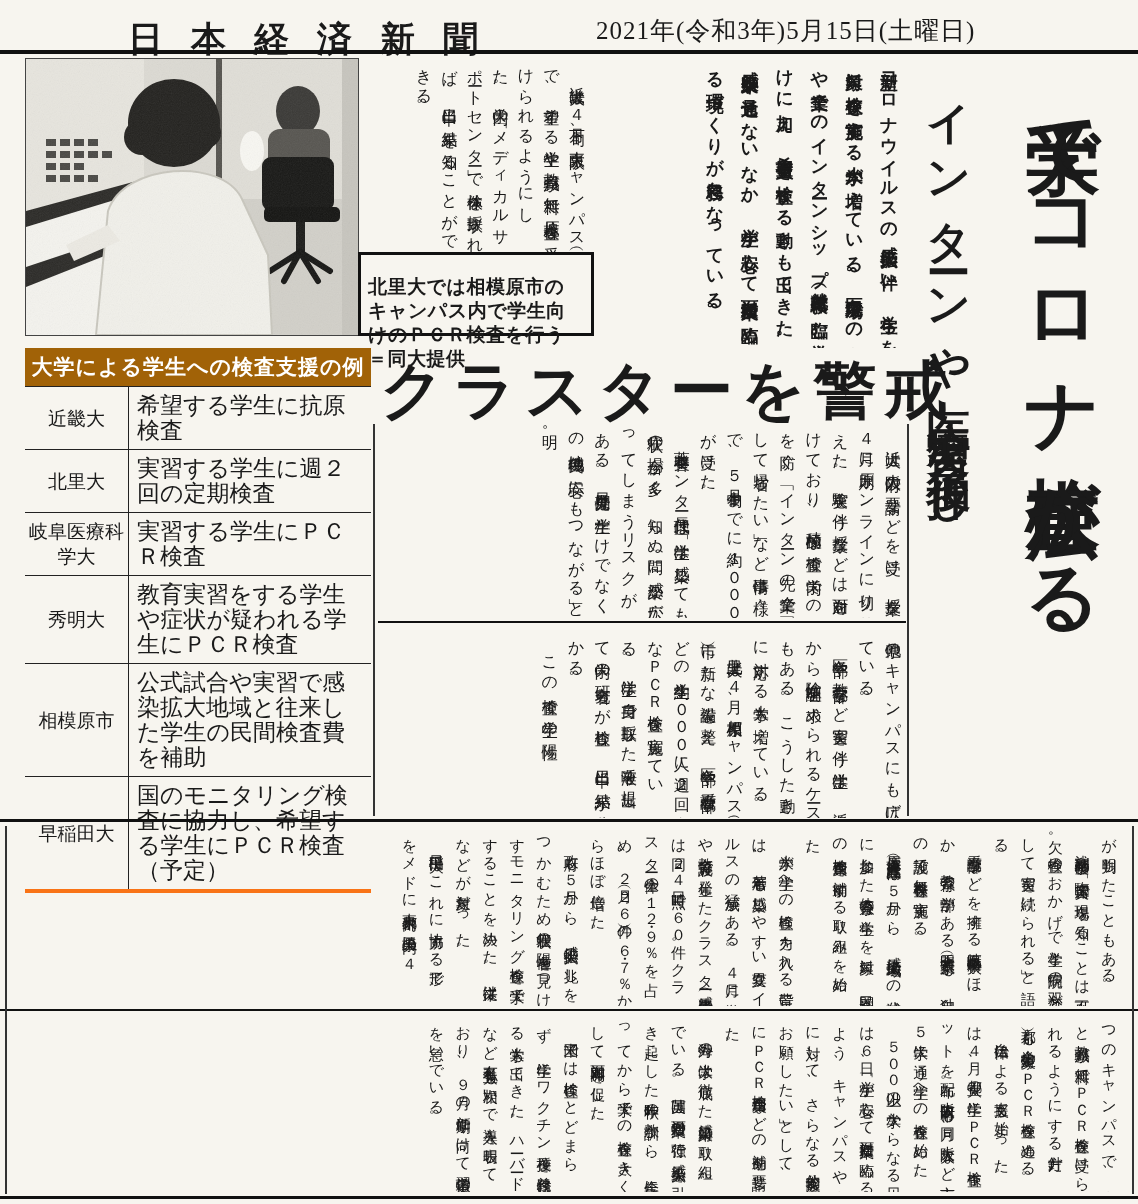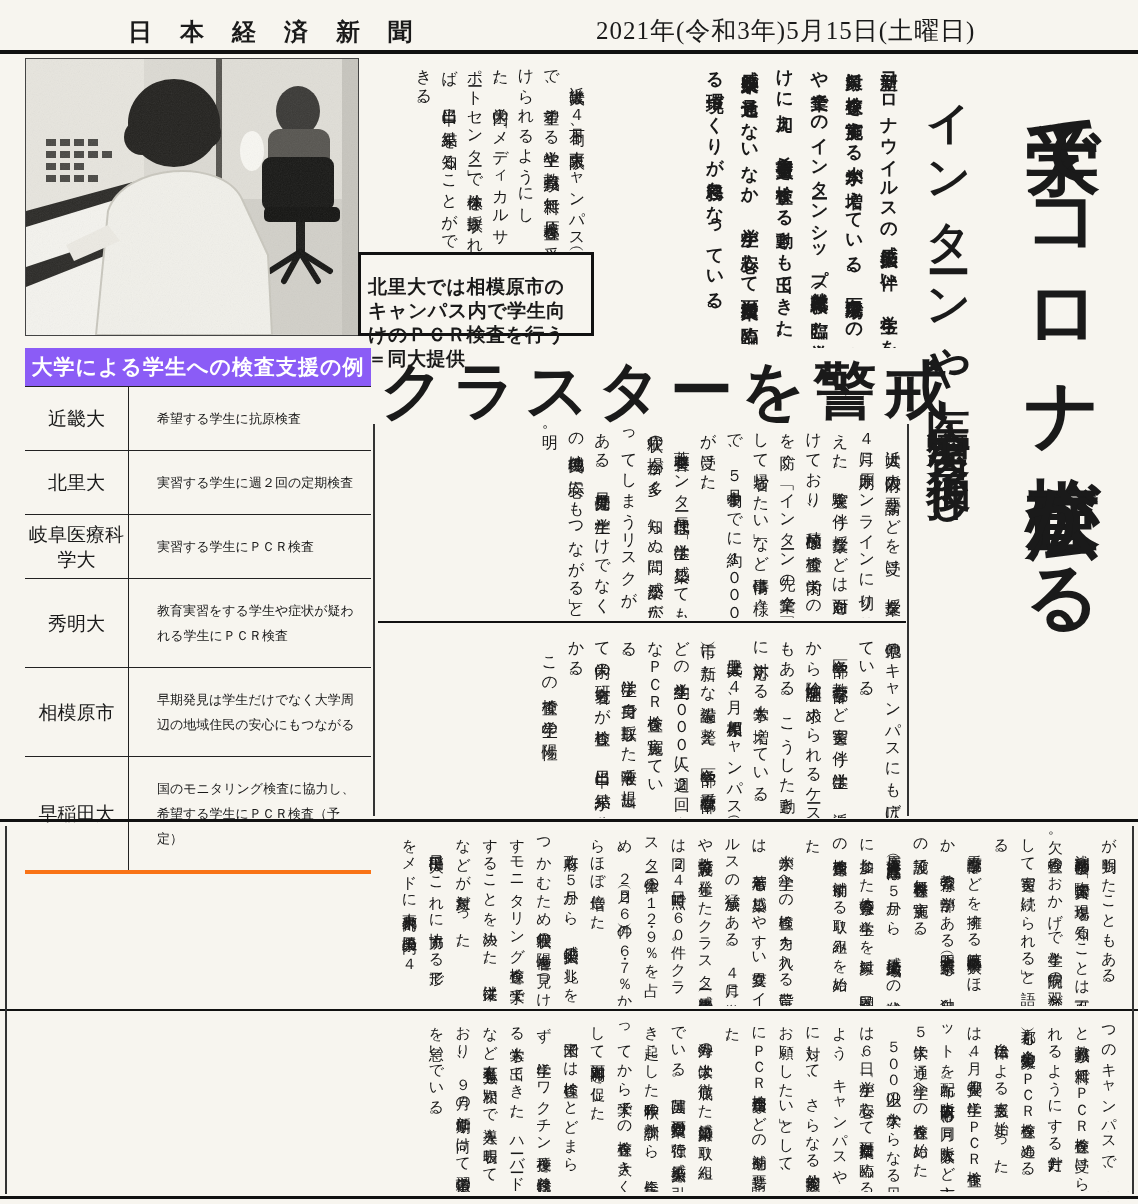--- a/index.html
+++ b/index.html
@@ -2,21 +2,21 @@
 <html lang="ja"><head>
 <meta charset="utf-8">
 <style>
   html,body{margin:0;padding:0;background:#b9b6ae;}
   .paper{
     position:relative;width:1138px;height:1204px;margin:0 auto;
     background:#f7f5ef;color:#1a1a1a;overflow:hidden;
     font-family:"Liberation Serif","DejaVu Serif",serif;
   }
   
-  .nameplate{position:absolute;left:128px;top:16px;font-size:24px;font-weight:700;letter-spacing:28px;white-space:nowrap;}
+  .nameplate{position:absolute;left:128px;top:16px;font-size:35px;font-weight:700;letter-spacing:28px;white-space:nowrap;}
   .edition-date{position:absolute;left:596px;top:14px;font-size:25px;letter-spacing:1px;white-space:nowrap;}
   .header-rule{position:absolute;left:0;top:50px;width:1138px;height:4px;background:#111;}
   
   .photo{position:absolute;left:25px;top:58px;width:332px;height:276px;border:1px solid #444;background:#dcdad3;}
   .photo svg{display:block;width:100%;height:100%;}
   .caption{
     position:absolute;left:358px;top:252px;width:236px;height:84px;
     border:3px solid #111;box-sizing:border-box;padding:20px 7px;
     font-family:"Liberation Sans","DejaVu Sans",sans-serif;font-weight:700;
     font-size:19px;line-height:24px;letter-spacing:0.5px;
@@ -44,26 +44,26 @@
   }
   .headline-cluster{
     position:absolute;left:380px;top:348px;width:524px;height:66px;
     font-size:63px;font-weight:800;letter-spacing:8px;white-space:nowrap;
   }
   
   .support-table{
     position:absolute;left:25px;top:348px;width:346px;
     font-family:"Liberation Sans","DejaVu Sans",sans-serif;
   }
-  .t-title{background:#8b5cf6;color:#fff;font-weight:700;font-size:21px;text-align:center;padding:5px 0;letter-spacing:1px;}
+  .t-title{background:#a16207;color:#fff;font-weight:700;font-size:21px;text-align:center;padding:5px 0;letter-spacing:1px;}
   .t-body{border-bottom:4px solid #f97316;}
   .t-row{display:flex;border-top:1.5px solid #222;}
   .t-name{width:104px;display:flex;align-items:center;justify-content:center;text-align:center;
     border-right:1.5px solid #222;font-size:19px;line-height:25px;padding:6px 2px;box-sizing:border-box;}
-  .t-val{flex:1;font-size:13px;line-height:25px;padding:19px 8px;box-sizing:border-box;margin-left:20px;}
+  .t-val{flex:1;font-size:23px;line-height:25px;padding:6px 8px;box-sizing:border-box;}
   
   .rule{position:absolute;background:#111;}
   .r-mid1{left:378px;top:621px;width:528px;height:2px;}
   .r-section{left:0;top:819px;width:1138px;height:3px;}
   .r-bottom-mid{left:0;top:1009px;width:1138px;height:2px;}
   .r-foot{left:0;top:1196px;width:1138px;height:3px;}
   .v-rule{position:absolute;background:#333;width:1.5px;}
   .v-mid-left{left:373px;top:424px;height:392px;}
   .v-mid-right{left:907px;top:424px;height:392px;}
   .v-bot-left{left:5px;top:826px;height:368px;}
@@ -169,21 +169,21 @@
         <div class="t-row">
           <div class="t-name">岐阜医療科学大</div>
           <div class="t-val">実習する学生にＰＣＲ検査</div>
         </div>
         <div class="t-row">
           <div class="t-name">秀明大</div>
           <div class="t-val">教育実習をする学生や症状が疑われる学生にＰＣＲ検査</div>
         </div>
         <div class="t-row">
           <div class="t-name">相模原市</div>
-          <div class="t-val">早期発見は学生だけでなく大学周辺の地域住民の安心にもつながる</div>
+          <div class="t-val">公式試合や実習で感染拡大地域と往来した学生の民間検査費を補助</div>
         </div>
         <div class="t-row">
           <div class="t-name">早稲田大</div>
           <div class="t-val">国のモニタリング検査に協力し、希望する学生にＰＣＲ検査（予定）</div>
         </div>
       </div>
   </div>
 
   <div class="vtext band-a">
       <p>近大は大阪府の要請などを受け、授業を４月に原則オンラインに切り替えた。実験を伴う授業などは対面を続けており、積極的な検査で学内での感染拡大を防ぐ。「インターン先の企業で必要」「安心して帰省したい」など事情は様々で、５月中旬までに約１０００人が受けた。</p>

